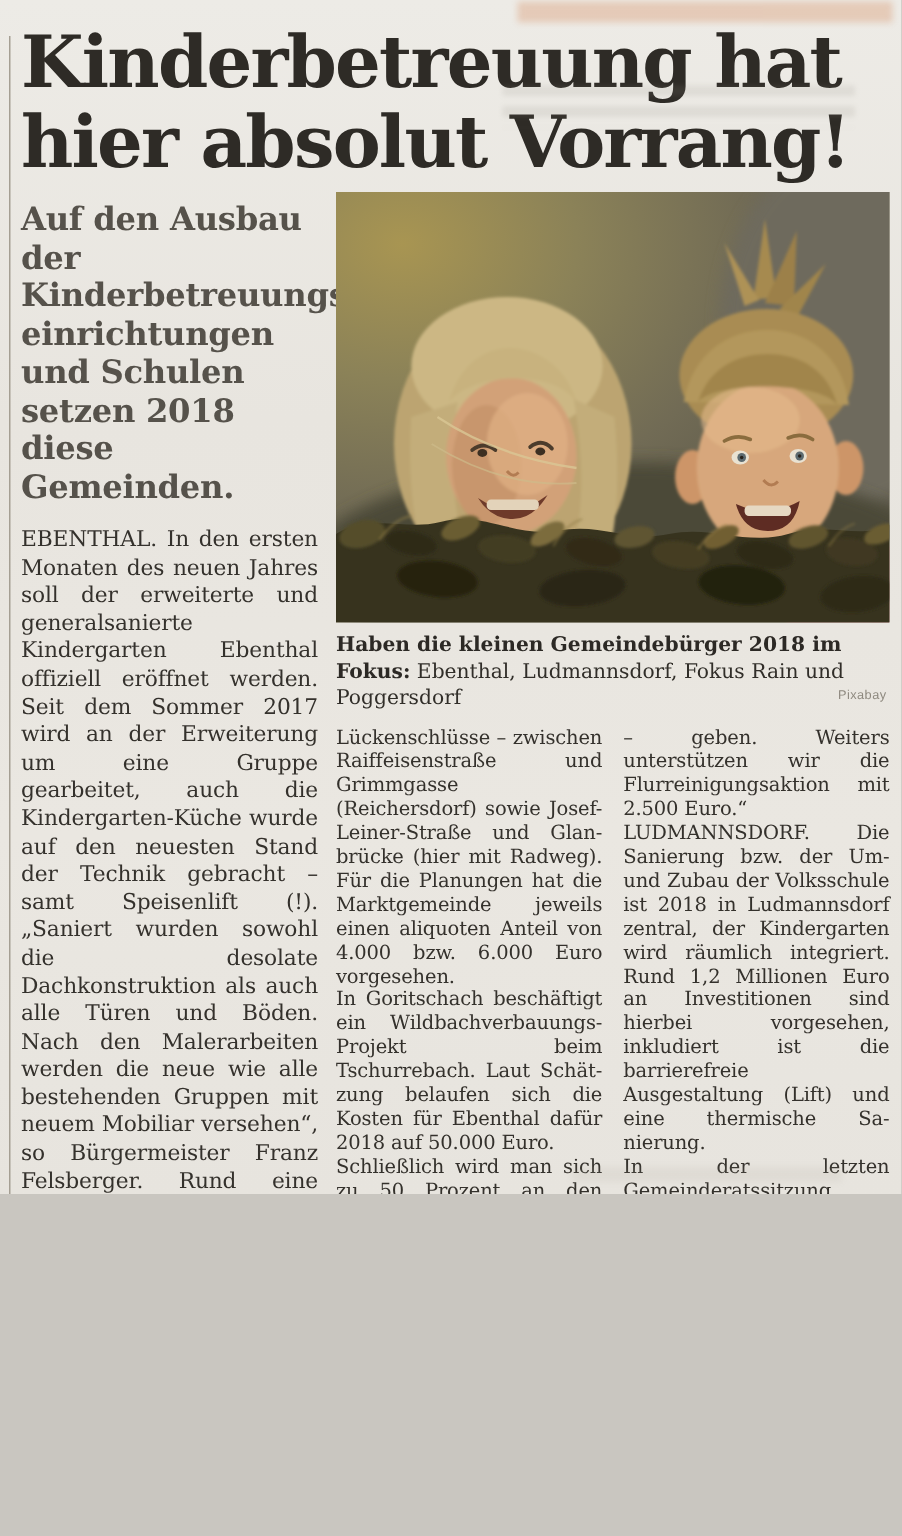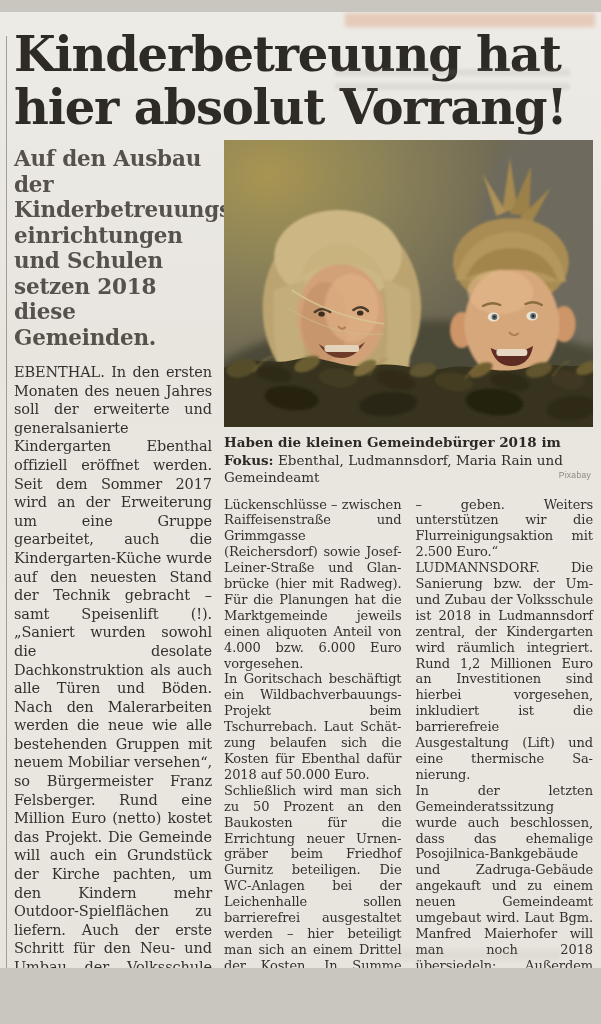--- a/index.html
+++ b/index.html
@@ -1,19 +1,19 @@
 <!DOCTYPE html>
 <html lang="de"><head>
 <meta charset="utf-8">
 <style>
   html,body{margin:0;padding:0;background:#c9c6c0;}
   .page{
     position:relative;
-    width:601px;height:956px;
-    margin:12px auto;
+    width:601px;height:796px;
+    margin:0 auto;
     background:linear-gradient(180deg,#edebe6 0%,#e8e5df 35%,#eae7e1 70%,#e7e4de 100%);
     overflow:hidden;
     font-family:"DejaVu Serif","Liberation Serif",serif;
     color:#34312c;
   }
   
   .ghost{position:absolute;pointer-events:none;}
   .ghost-orange{top:1px;right:6px;width:250px;height:14px;background:#cf7038;opacity:.26;filter:blur(2px);}
   .ghost-gray{top:57px;left:335px;width:235px;height:28px;
     background:repeating-linear-gradient(180deg,#8f8a80 0 7px,transparent 7px 14px);
@@ -185,21 +185,21 @@
             <ellipse cx="360" cy="268" rx="26" ry="12" fill="#2d2914" transform="rotate(-6 360 268)"></ellipse>
             <path d="M30,232 q10,-14 22,-16" stroke="#8d7a45" stroke-width="1.4" fill="none" opacity="0.7"></path>
             <path d="M150,236 q8,-14 20,-18" stroke="#8d7a45" stroke-width="1.3" fill="none" opacity="0.6"></path>
             <path d="M250,238 q10,-14 20,-16" stroke="#97814a" stroke-width="1.3" fill="none" opacity="0.6"></path>
             <path d="M340,236 q8,-12 18,-15" stroke="#8d7a45" stroke-width="1.2" fill="none" opacity="0.6"></path>
           </g>
         </svg>
       </div>
 
       <div class="caption">
-        <span class="cap-bold">Haben die kleinen Gemeindebürger 2018 im Fokus:</span><span> Ebenthal, Ludmannsdorf, Maria Rain und Gemeindeamt</span>
+        <span class="cap-bold">Haben die kleinen Gemeindebürger 2018 im Fokus:</span><span> Ebenthal, Ludmannsdorf, Fokus Rain und Poggersdorf</span>
         <span class="credit">Pixabay</span>
       </div>
 
       <div class="two-cols">
         <div class="subcol">
           <p class="body">Lückenschlüsse – zwischen Raiffeisen­straße und Grimm­gasse (Reichersdorf) sowie Josef-Leiner-Straße und Glan­brücke (hier mit Radweg). Für die Planungen hat die Marktge­meinde jeweils einen aliquoten Anteil von 4.000 bzw. 6.000 Euro vorgesehen.</p>
           <p class="body">In Goritschach beschäftigt ein Wildbachverbauungs-Projekt beim Tschurrebach. Laut Schät­zung belaufen sich die Kosten für Ebenthal dafür 2018 auf 50.000 Euro.</p>
           <p class="body">Schließlich wird man sich zu 50 Prozent an den Baukosten für die Errichtung neuer Urnen­gräber beim Friedhof Gurnitz beteiligen. Die WC-Anlagen bei der Leichenhalle sollen barrierefrei ausgestaltet wer­den – hier beteiligt man sich an einem Drittel der Kosten. In Summe macht das ca. 35.000 Euro für die Gemeinde.</p>
 
         </div>

